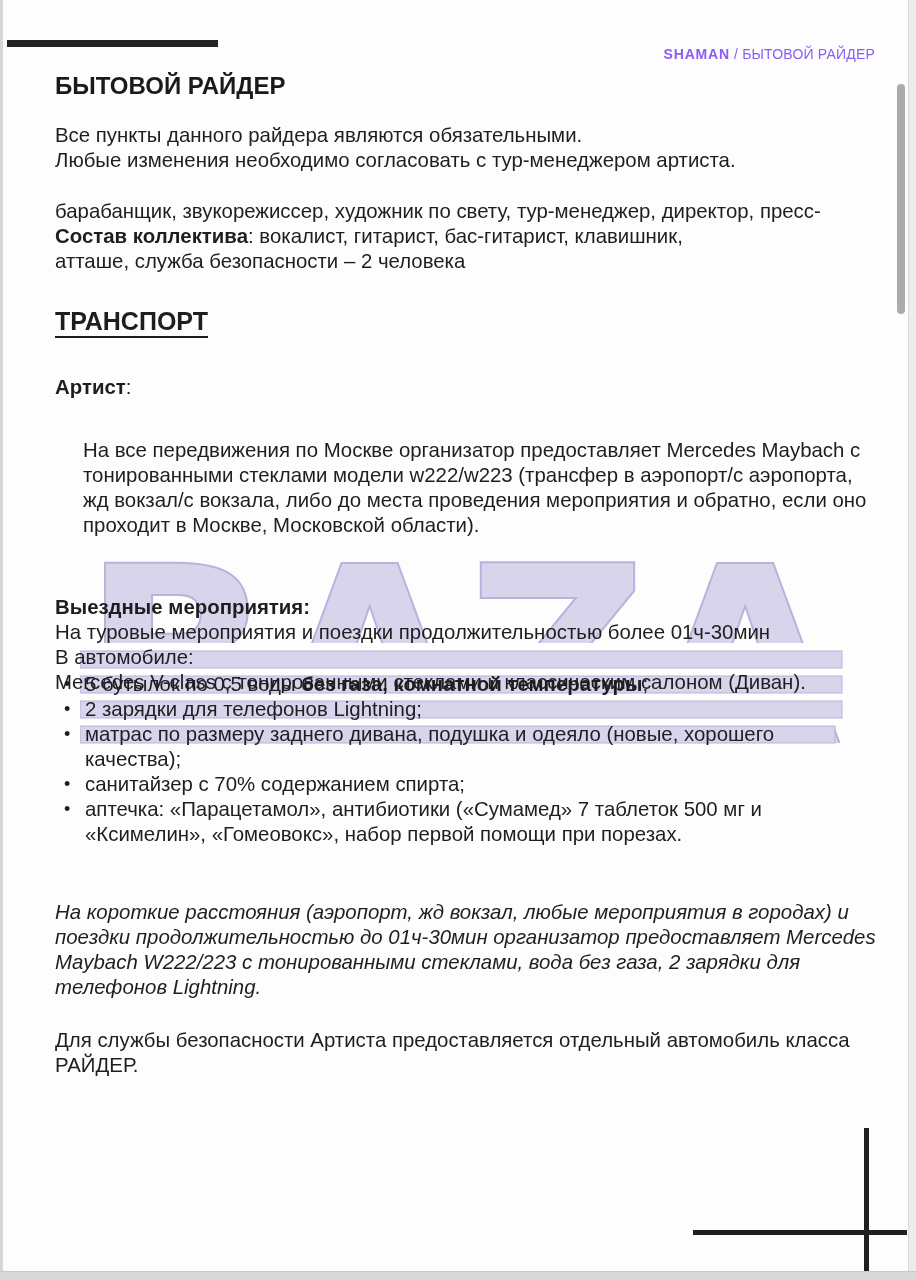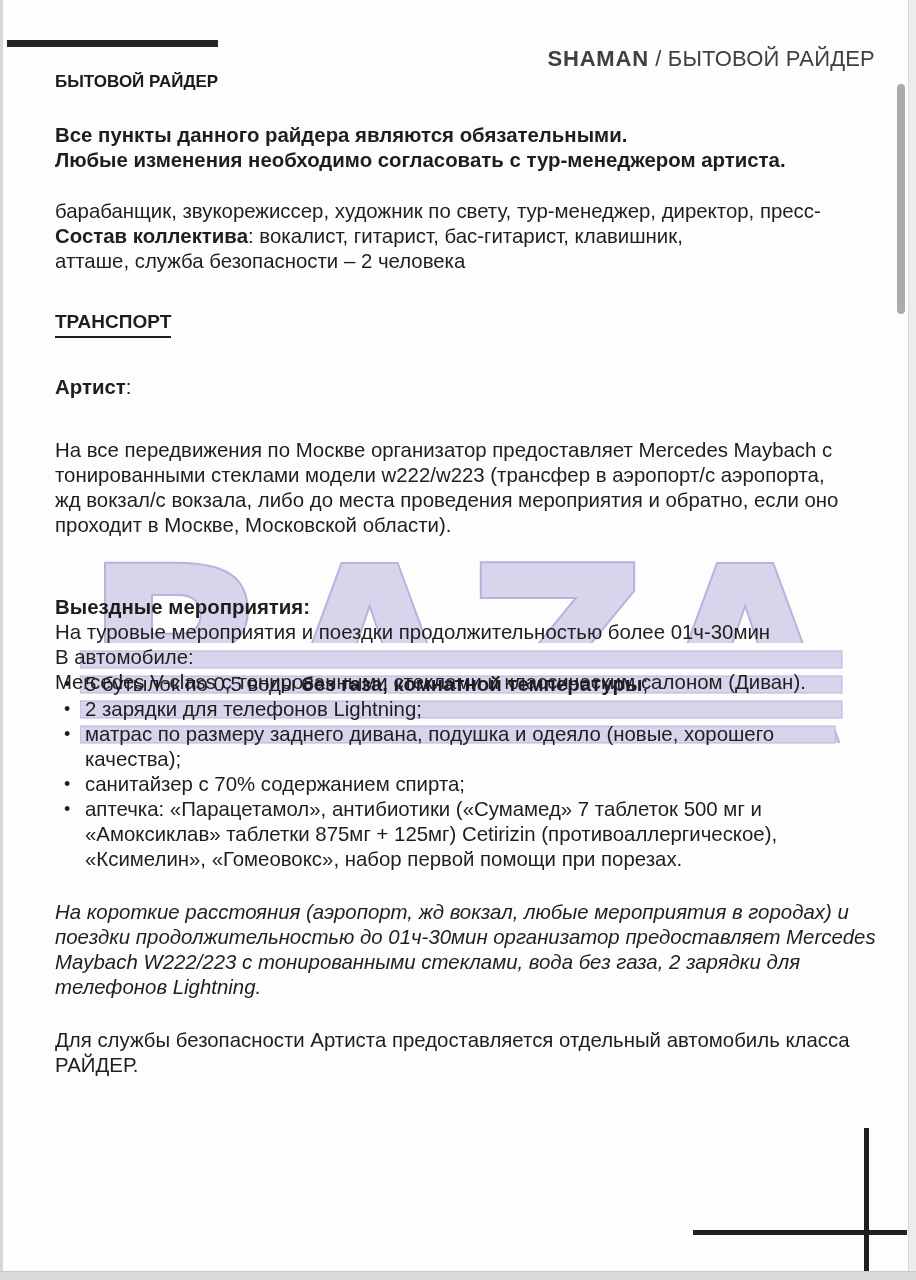--- a/index.html
+++ b/index.html
@@ -31,38 +31,38 @@
   .crosshair-h { position:absolute; left:693px; top:1230px; width:214px; height:5px; background:#1f1f1f; }
   .crosshair-v { position:absolute; left:864px; top:1128px; width:5px; height:143px; background:#1f1f1f; }
 
   .content { position:absolute; inset:0; z-index:2; }
   .wm-layer { position:absolute; inset:0; z-index:1; pointer-events:none; }
 
   .line, .pline { white-space: pre-wrap; }
 
   .header-right {
     position:absolute; top:46px; right:41px;
-    font-size:22px; letter-spacing:0.2px; color:#404040;
+    font-size:14px; letter-spacing:0.2px; color:#8b5cf6;
   }
   .header-right b { letter-spacing:0.8px; }
 
   .doc-title {
     position:absolute; left:55px; top:72px;
-    font-size:17px; font-weight:bold; color:#1a1a1a;
+    font-size:24px; font-weight:bold; color:#1a1a1a;
   }
 
   .block { position:absolute; left:55px; width:824px; font-size:20.4px; line-height:25px; }
   .bold  { font-weight:bold;margin-top:32px; }
 
-  .intro      { top:123px; font-weight:bold; }
+  .intro      { top:123px; font-weight:normal; }
   .lineup     { top:199px; }
-  .section-t  { top:309px; font-size:19px; }
+  .section-t  { top:309px; font-size:25px; }
   .section-t .u { font-weight:bold; border-bottom:2.5px solid #1c1c1c; padding-bottom:2px; display:inline-block; }
   .artist     { top:360px;margin-top:15px; }
-  .p-moscow   { top:438px; }
+  .p-moscow   { top:438px;margin-left:28px; }
   .outdoor    { top:563px; }
   .bullets    { top:672px; list-style:none; }
   .bullets li { position:relative; padding-left:30px; }
   .bullets li::before {
     content:"•"; position:absolute; left:9px; top:0;
     font-size:18px; color:#1e1e1e;
   }
   .p-short    { top:900px;font-style:italic; }
   .p-security { top:1028px; }
 
@@ -134,21 +134,20 @@
     <ul class="block bullets">
       <li><span class="line">5 бутылок по 0,5 воды </span><b>без газа, комнатной температуры</b><span>;</span></li>
       <li><span class="line">2 зарядки для телефонов Lightning;</span></li>
       <li>
         <div class="line">матрас по размеру заднего дивана, подушка и одеяло (новые, хорошего</div>
         <div class="line">качества);</div>
       </li>
       <li><span class="line">санитайзер с 70% содержанием спирта;</span></li>
       <li>
         <div class="line">аптечка: «Парацетамол», антибиотики («Сумамед» 7 таблеток 500 мг и</div>
-        <div class="line">«Амоксиклав» таблетки 875мг + 125мг) Cetirizin (противоаллергическое),</div>
         <div class="line">«Ксимелин», «Гомеовокс», набор первой помощи при порезах.</div>
       </li>
     </ul>
 
     <div class="block p-short">
       <div class="pline">На короткие расстояния (аэропорт, жд вокзал, любые мероприятия в городах) и</div>
       <div class="pline">поездки продолжительностью до 01ч-30мин организатор предоставляет Mercedes</div>
       <div class="pline">Maybach W222/223 с тонированными стеклами, вода без газа, 2 зарядки для</div>
       <div class="pline">телефонов Lightning.</div>
     </div>

